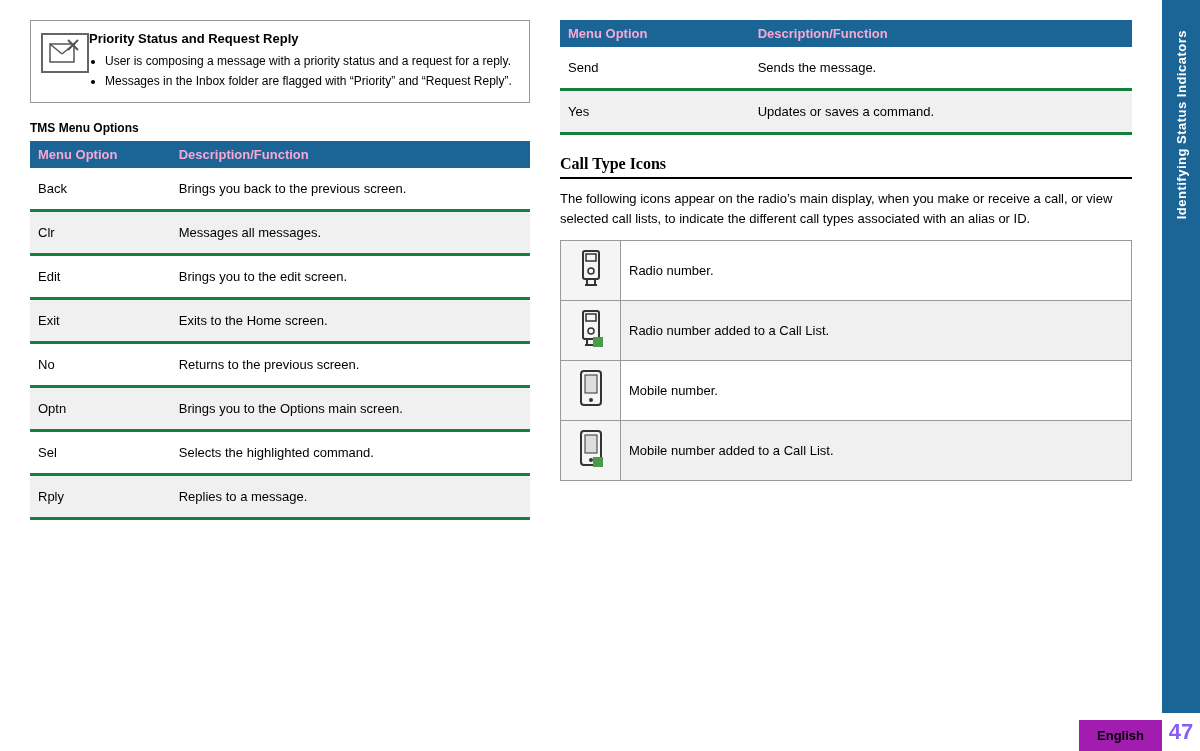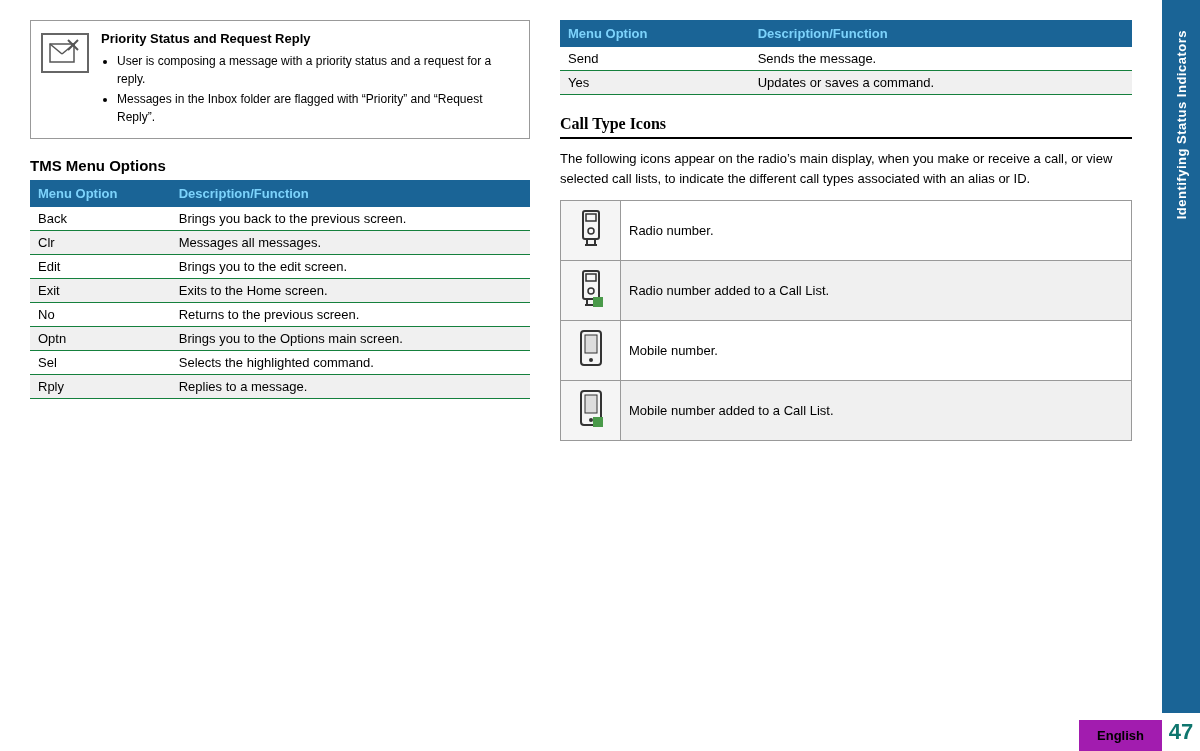--- a/index.html
+++ b/index.html
@@ -53,32 +53,32 @@
 
     .page-number {
       position: absolute;
       bottom: 0;
       width: 100%;
       background: #fff;
       text-align: center;
       padding: 6px 0;
       font-size: 22px;
       font-weight: bold;
-      color: #0f766e;
+      color: #8b5cf6;
       border-top: 2px solid #1a6496;
     }
 
     
     .priority-box {
       display: flex;
       align-items: flex-start;
       border: 1px solid #999;
       padding: 10px;
       margin-bottom: 18px;
-      gap: 12px;
+      gap: 0;
     }
 
     .priority-icon {
       width: 48px;
       height: 40px;
       border: 2px solid #666;
       display: flex;
       align-items: center;
       justify-content: center;
       flex-shrink: 0;
@@ -109,32 +109,32 @@
 
     
     table {
       width: 100%;
       border-collapse: collapse;
       margin-bottom: 16px;
     }
 
     table thead tr th {
       background: #1a6496;
-      color: #7dd3fc;
+      color: #f9a8d4;
       font-weight: bold;
       padding: 6px 8px;
       text-align: left;
       font-size: 13px;
     }
 
     table tbody tr td {
-      padding: 4px 8px;
+      padding: 13px 8px;
       font-size: 13px;
       vertical-align: top;
-      border-bottom: 1px solid #15803d;
+      border-bottom: 3px solid #15803d;
     }
 
     table tbody tr:nth-child(even) td {
       background: #f0f0f0;
     }
 
     table tbody tr:nth-child(odd) td {
       background: #fff;
     }
 
@@ -174,21 +174,21 @@
 
     .icon-table tbody tr td:first-child {
       width: 60px;
       text-align: center;
       border-right: 1px solid #999;
       background: #f5f5f5;
     }
 
     
     .tms-heading {
-      font-size: 15px;
+      font-size: 12px;
       font-weight: bold;
       margin-bottom: 6px;
     }
   </style>
 </head>
 <body>
 
 <div class="main-content">
 
   <div class="left-column">

